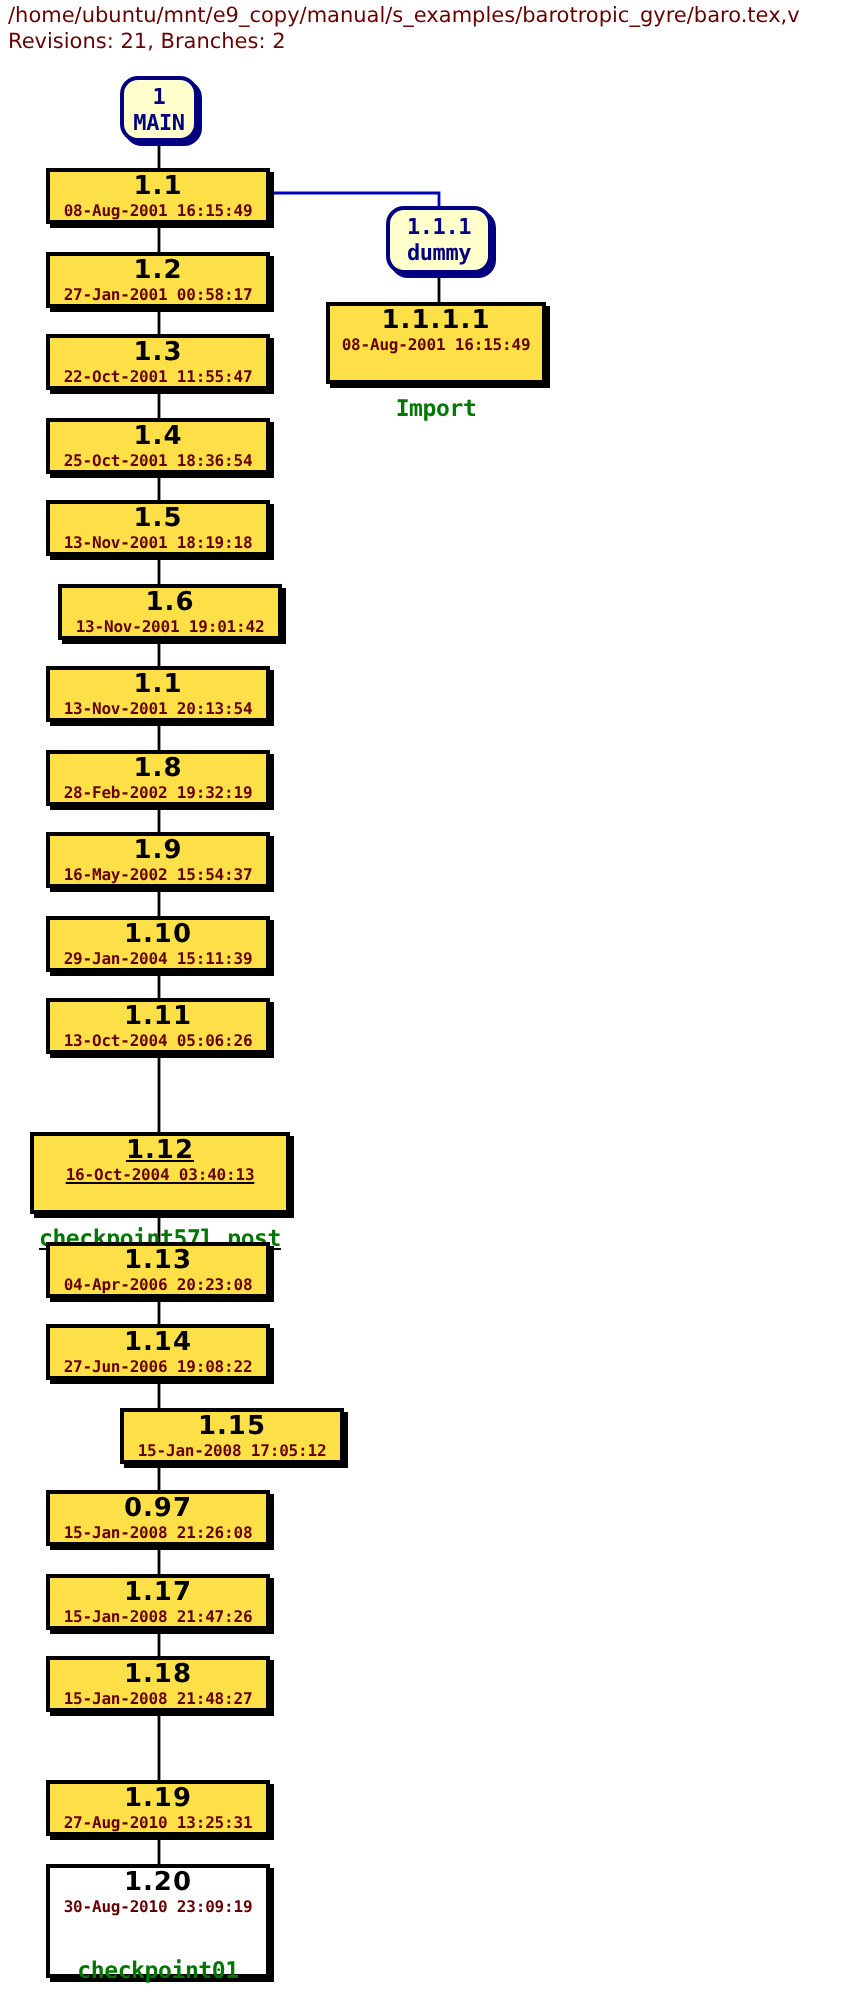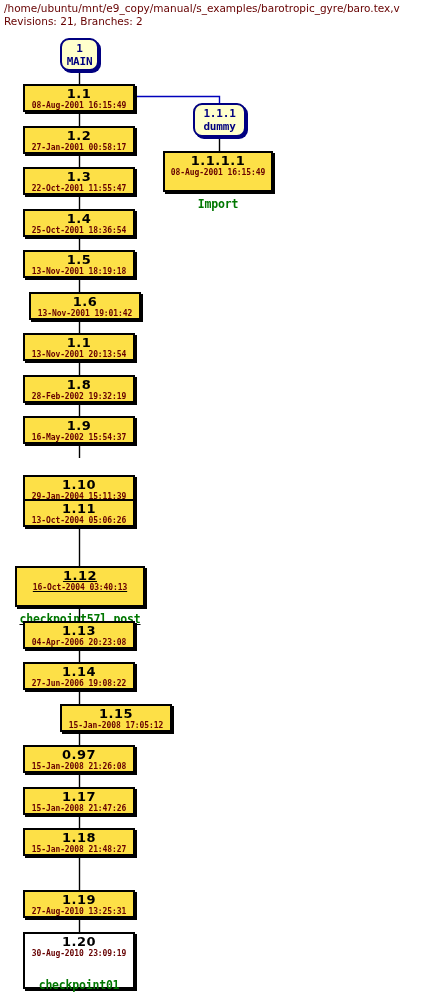--- a/index.html
+++ b/index.html
@@ -178,21 +178,21 @@
         <div class="rev-date">13-Nov-2001 20:13:54</div>
       </div>
       <div class="rev-node" style="left: 23px; top: 375px; width: 112px; height: 28px;">
         <div class="rev-num">1.8</div>
         <div class="rev-date">28-Feb-2002 19:32:19</div>
       </div>
       <div class="rev-node" style="left: 23px; top: 416px; width: 112px; height: 28px;">
         <div class="rev-num">1.9</div>
         <div class="rev-date">16-May-2002 15:54:37</div>
       </div>
-      <div class="rev-node" style="left: 23px; top: 458px; width: 112px; height: 28px; margin-top: 17px;">
+      <div class="rev-node" style="left: 23px; top: 458px; width: 112px; height: 28px;">
         <div class="rev-num">1.10</div>
         <div class="rev-date">29-Jan-2004 15:11:39</div>
       </div>
       <div class="rev-node" style="left: 23px; top: 499px; width: 112px; height: 28px;">
         <div class="rev-num">1.11</div>
         <div class="rev-date">13-Oct-2004 05:06:26</div>
       </div>
       <div class="rev-node" style="left: 15px; top: 566px; width: 130px; height: 41px; text-decoration: underline;">
         <div class="rev-num">1.12</div>
         <div class="rev-date">16-Oct-2004 03:40:13</div>

